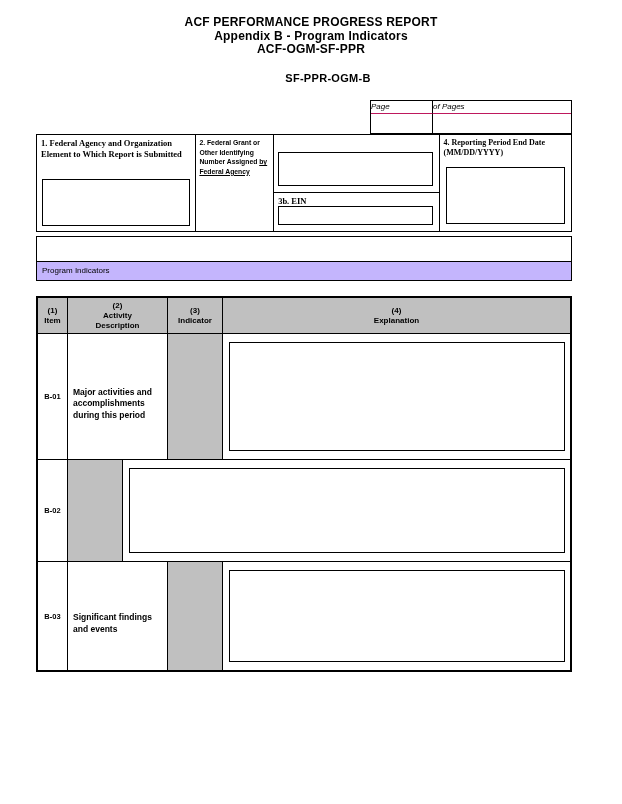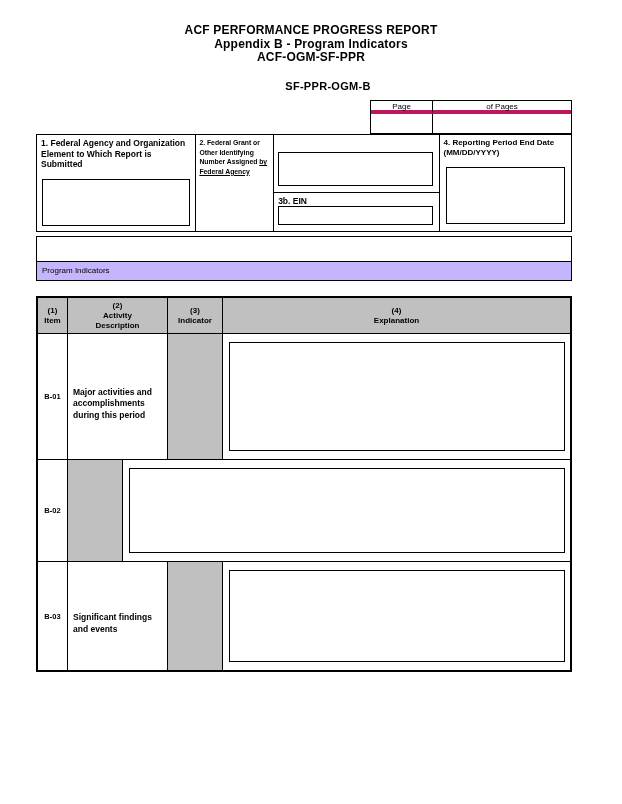--- a/index.html
+++ b/index.html
@@ -3,46 +3,46 @@
 <meta charset="utf-8">
 <style>
   * { margin: 0; padding: 0; box-sizing: border-box; }
   html, body { background: #ffffff; }
   .page {
     position: relative; width: 622px; height: 804px; margin: 0 auto;
     background: #ffffff; color: #000;
     font-family: "Liberation Sans", sans-serif; overflow: hidden;
   }
   
-  .title-block { position: absolute; top: 24px; left: 0; width: 100%; text-align: center; }
+  .title-block { position: absolute; top: 16px; left: 0; width: 100%; text-align: center; }
   .title-line { font-size: 12px; font-weight: bold; line-height: 13.5px; letter-spacing: .2px; }
   .form-code { font-size: 11px; font-weight: bold; margin-top: 15px; letter-spacing: .3px; margin-left: 34px; }
 
   
   .page-box {
     position: absolute; left: 370px; top: 100px; width: 202px; height: 34px;
     border: 1px solid #000; display: grid;
     grid-template-columns: 62px 1fr; grid-template-rows: 13px 1fr;
   }
-  .pb-label { font-size: 8px; text-align: center; padding-top: 1px; border-bottom: 4px solid #be185d; }
+  .pb-label { font-size: 8px; text-align: left; padding-top: 1px; border-bottom: 1px solid #be185d; font-style: italic; }
   .pb-label.first, .pb-fill.first { border-right: 1px solid #000; }
   .pb-fill { background: #fff; }
 
   
   .form-grid {
     position: absolute; left: 36px; top: 134px; width: 536px; height: 98px;
     border: 1px solid #000; display: flex;
   }
   .fcell { position: relative; border-right: 1px solid #000; }
   .fcell:last-child { border-right: none; }
   .fcell-1 { width: 160px; }
   .fcell-2 { width: 78px; }
   .fcell-3 { width: 166px; display: flex; flex-direction: column; }
   .fcell-4 { width: 132px; }
-  .flabel { font-size: 8.5px; font-weight: bold; line-height: 1.25; padding: 3px 4px 0 4px; }
+  .flabel { font-size: 8.5px; font-weight: bold; line-height: 1.25; padding: 3px 4px 0 4px; font-family: Liberation Serif, serif; }
   .flabel-4 { font-size: 8px; }
   .flabel-sm { font-size: 6.8px; font-weight: bold; line-height: 1.4; padding: 3px 4px 0 3px; }
   .ul { text-decoration: underline; }
   .input-box { position: absolute; border: 1px solid #000; background: #fff; }
   .box-1 { left: 5px; right: 5px; top: 44px; bottom: 5px; }
   .sub3a { position: relative; height: 58px; border-bottom: 1px solid #000; }
   .sub3b { position: relative; flex: 1; }
   .box-3a { left: 4px; right: 6px; top: 17px; bottom: 6px; }
   .box-3b { left: 4px; right: 6px; top: 13px; bottom: 6px; }
   .box-4 { left: 6px; right: 6px; top: 32px; bottom: 7px; }

